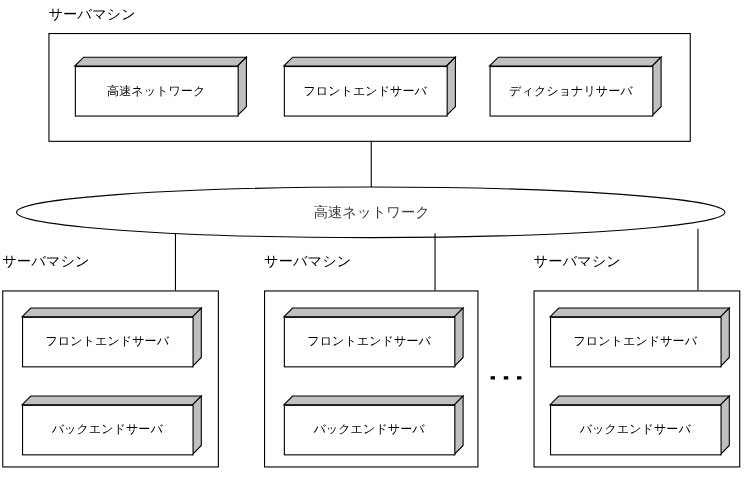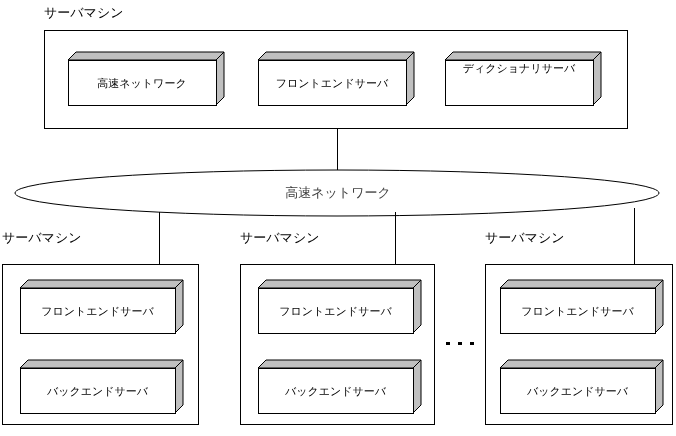--- a/index.html
+++ b/index.html
@@ -137,21 +137,21 @@
   <div class="lbl" style="left:240px; top:231px;">サーバマシン</div>
 
   <div class="lbl" style="left:485px; top:231px;">サーバマシン</div>
 
   <div class="cloud-label" style="left:0px; top:186px; width:676px;">高速ネットワーク</div>
 
   <div class="node-label" style="left:68px; top:77px; width:148px;">高速ネットワーク</div>
 
   <div class="node-label" style="left:258px; top:77px; width:148px;">フロントエンドサーバ</div>
 
-  <div class="node-label" style="left:445px; top:62px; width:148px;">ディクショナリサーバ</div>
+  <div class="node-label" style="left:445px; top:77px; width:148px;">ディクショナリサーバ</div>
 
   <div class="node-label" style="left:20px; top:305px; width:155px;">フロントエンドサーバ</div>
 
   <div class="node-label" style="left:20px; top:385px; width:155px;">バックエンドサーバ</div>
 
   <div class="node-label" style="left:258px; top:305px; width:155px;">フロントエンドサーバ</div>
 
   <div class="node-label" style="left:258px; top:385px; width:155px;">バックエンドサーバ</div>
 
   <div class="node-label" style="left:500px; top:305px; width:155px;">フロントエンドサーバ</div>

